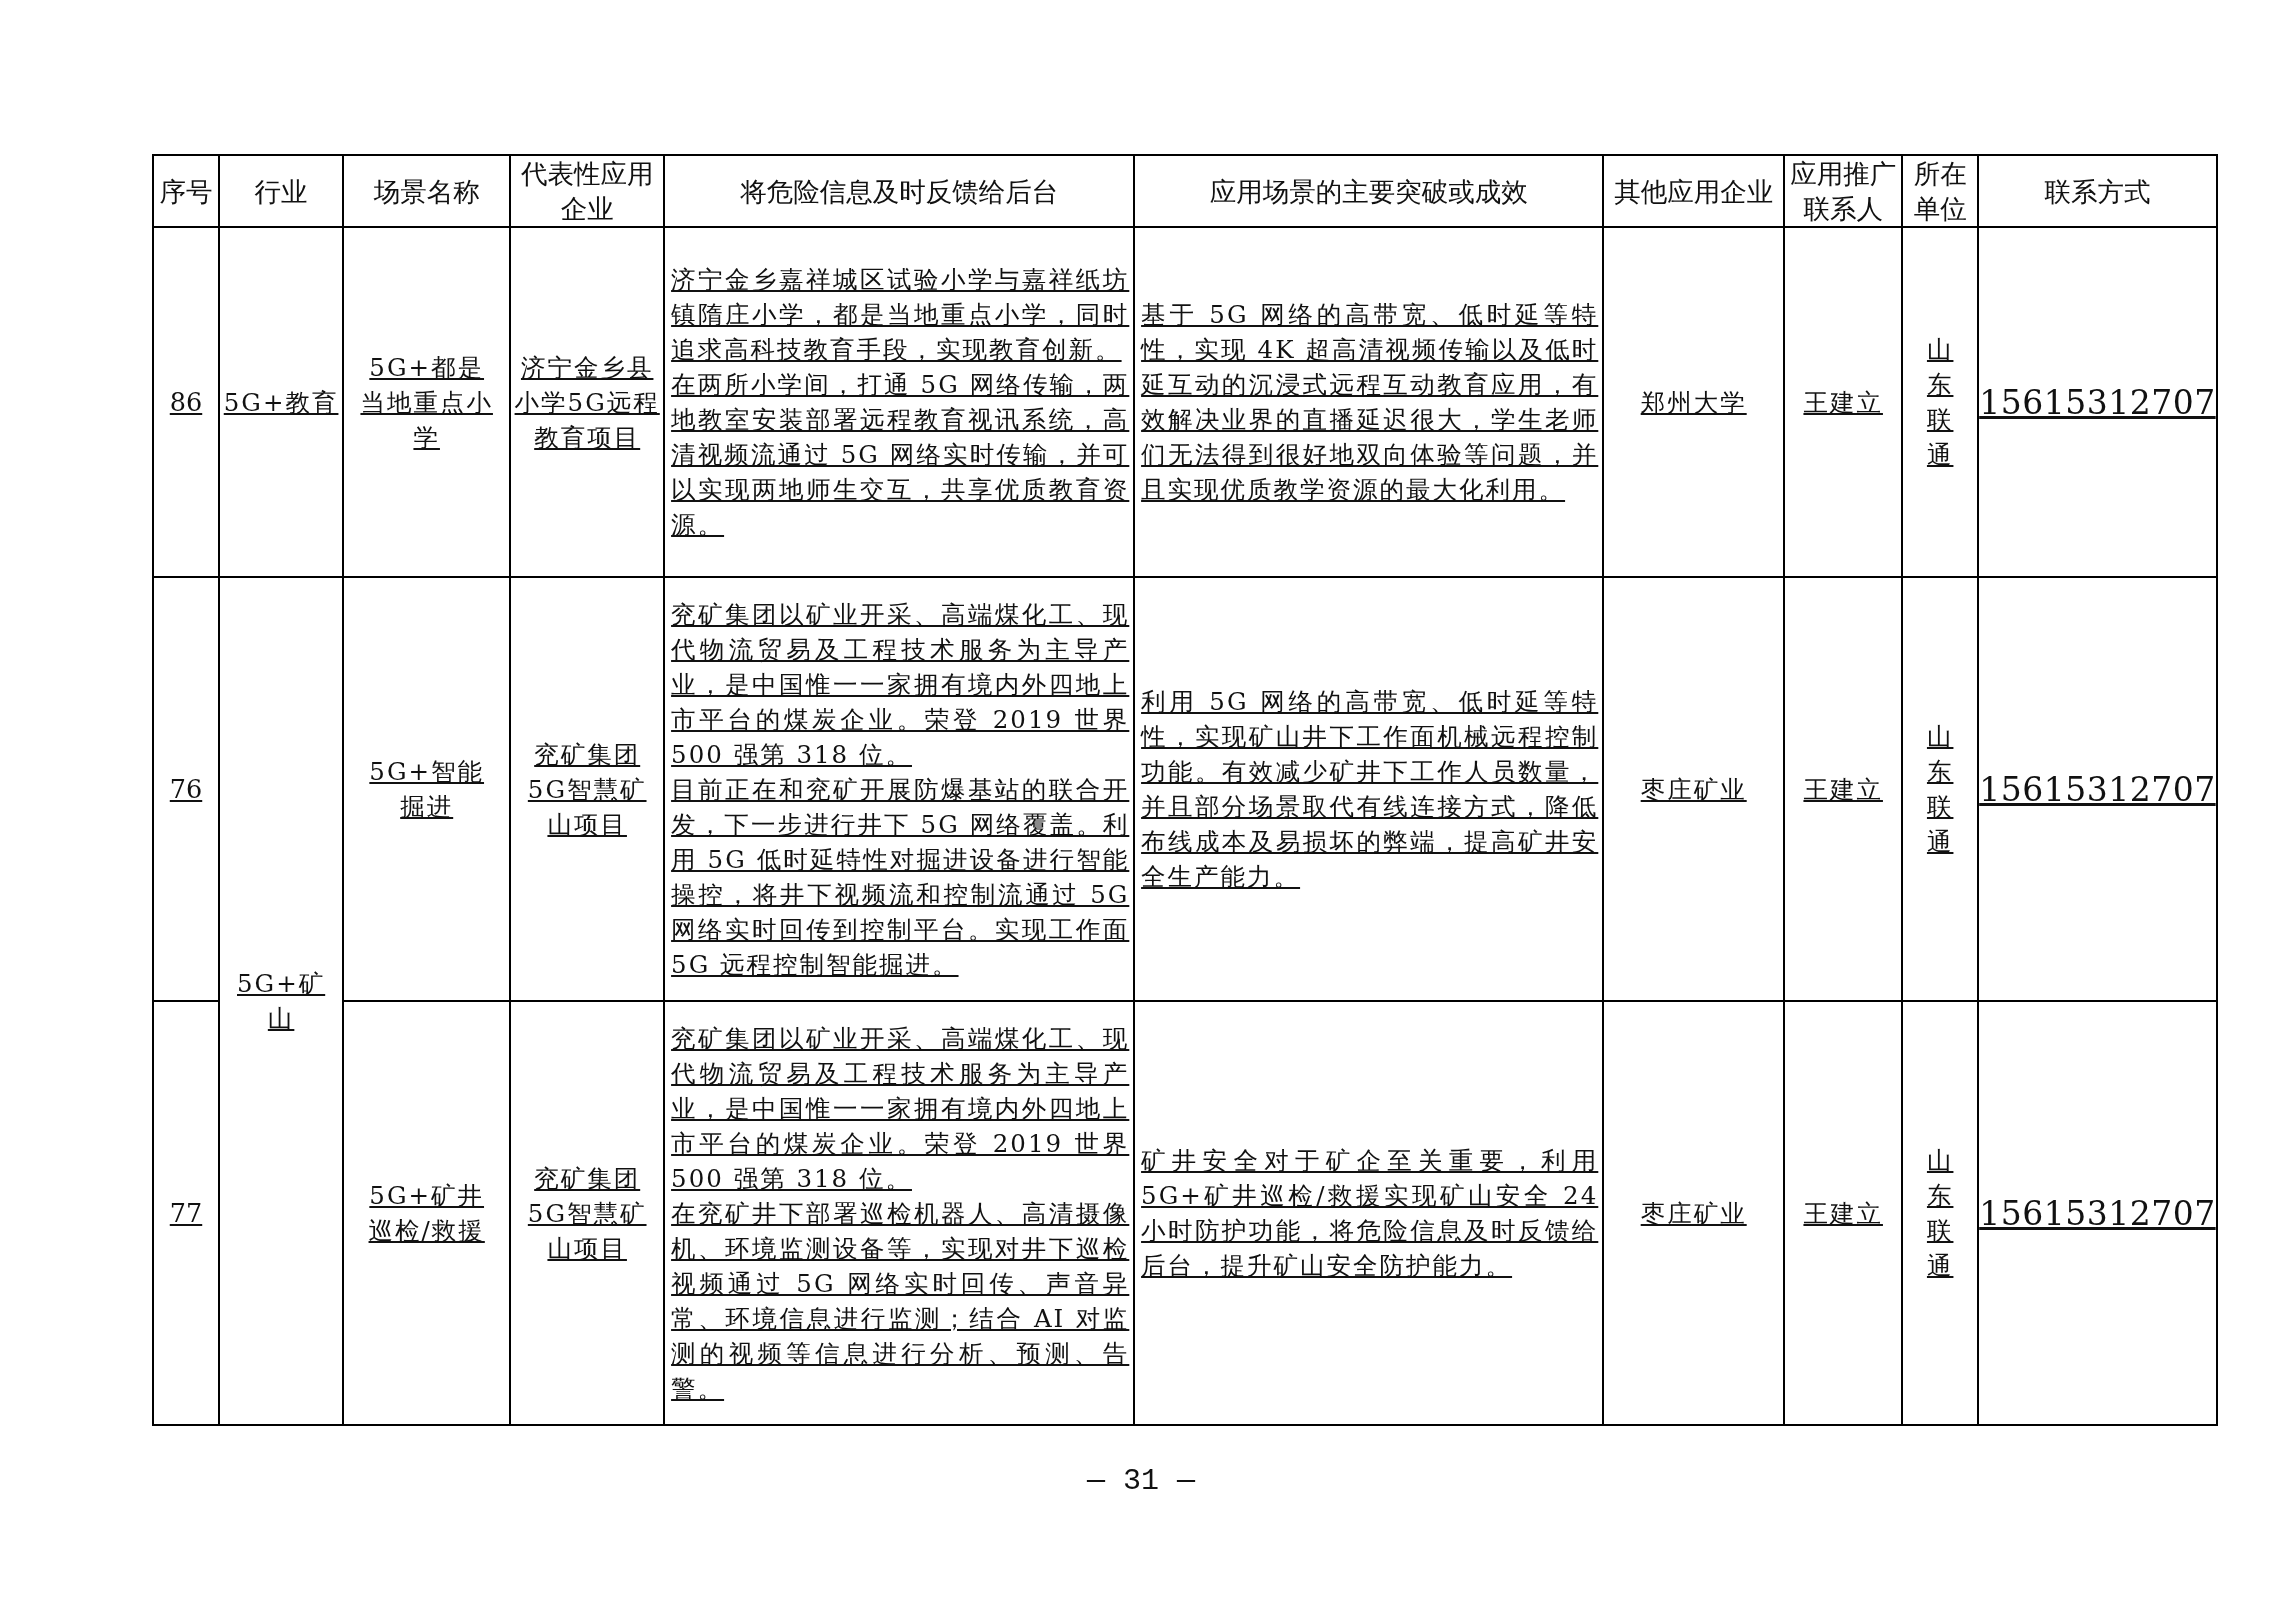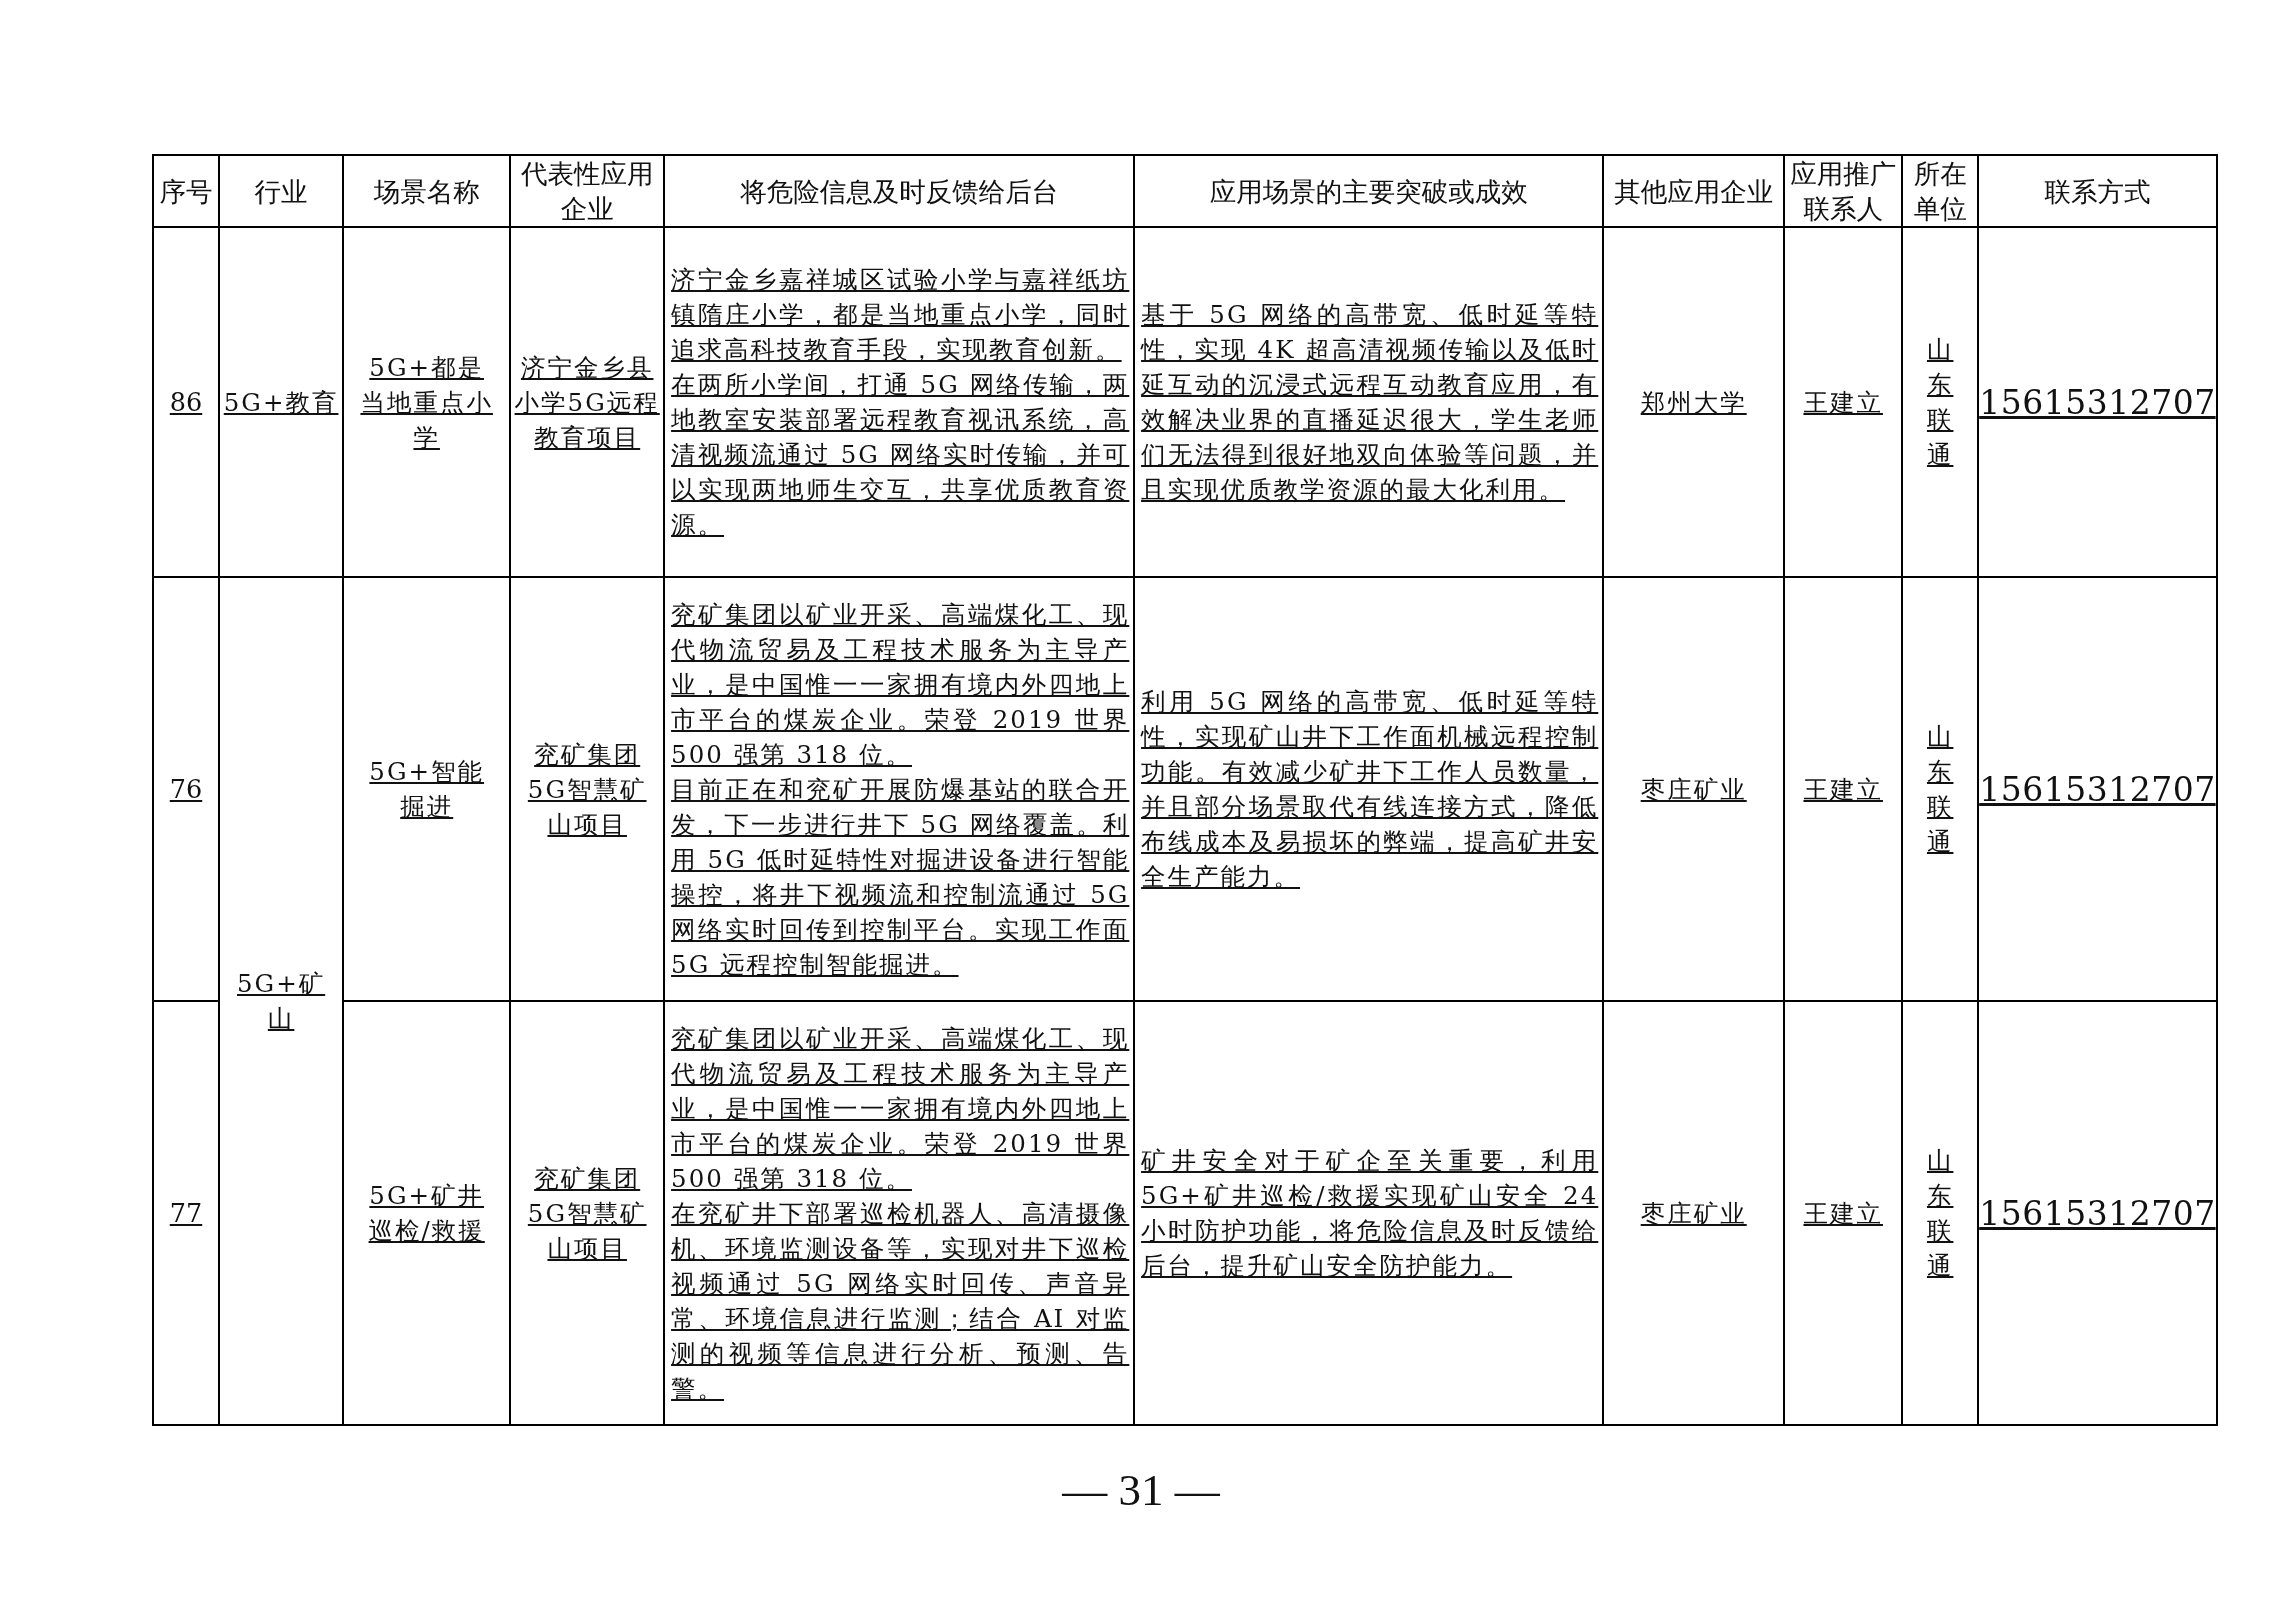--- a/index.html
+++ b/index.html
@@ -13,21 +13,21 @@
             line-height:35px; height:69px; }
   .tbl td { font-size:24.5px; line-height:35px;text-decoration:underline; }
   .tbl td.txt { text-align:justify; text-align-last:left; padding:9.8px 3.9px 9.8px 5.9px;
                 vertical-align:middle; letter-spacing:2px; }
   .tbl td.txt p { margin:0; }
   .tbl td.ctr { letter-spacing:2px; padding:0 5.9px; }
   .tbl td.num { font-size:25.5px; }
   .tbl td.phone { font-size:33px; letter-spacing:0.5px;border-radius:25px; }
   .thin-top { border-top:1px solid #000 !important; }
   .page-no { position:absolute; left:0; width:2282px; top:1464px; text-align:center;
-             font-size:45px; font-family:Liberation Serif, serif; }
+             font-size:30px; font-family:Liberation Mono, monospace; }
 </style>
 </head>
 <body>
 
 <table class="tbl">
   <colgroup>
     <col style="width:66px">
       <col style="width:116px">
       <col style="width:167px">
     <col style="width:154px">

